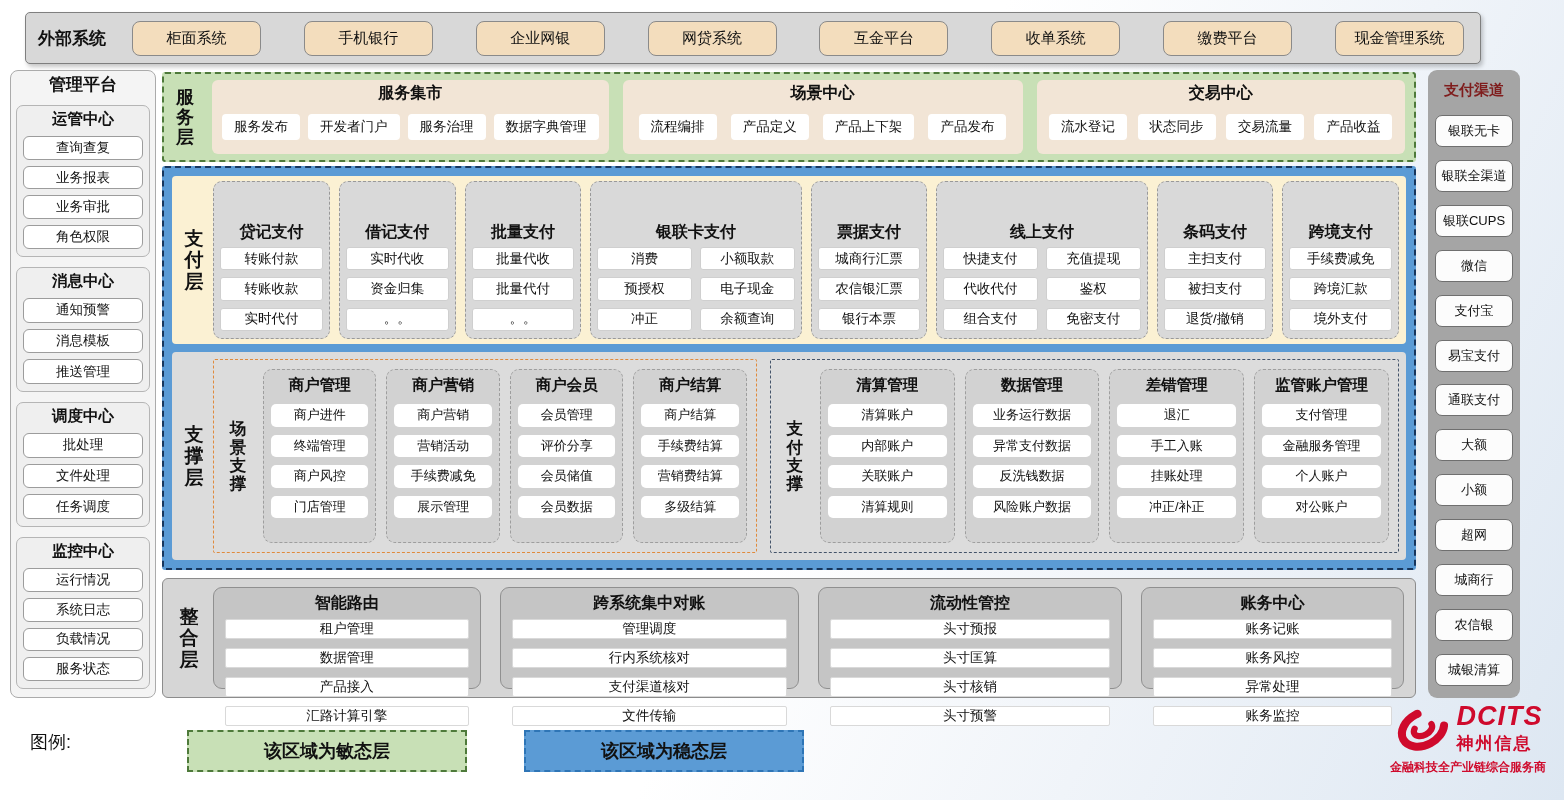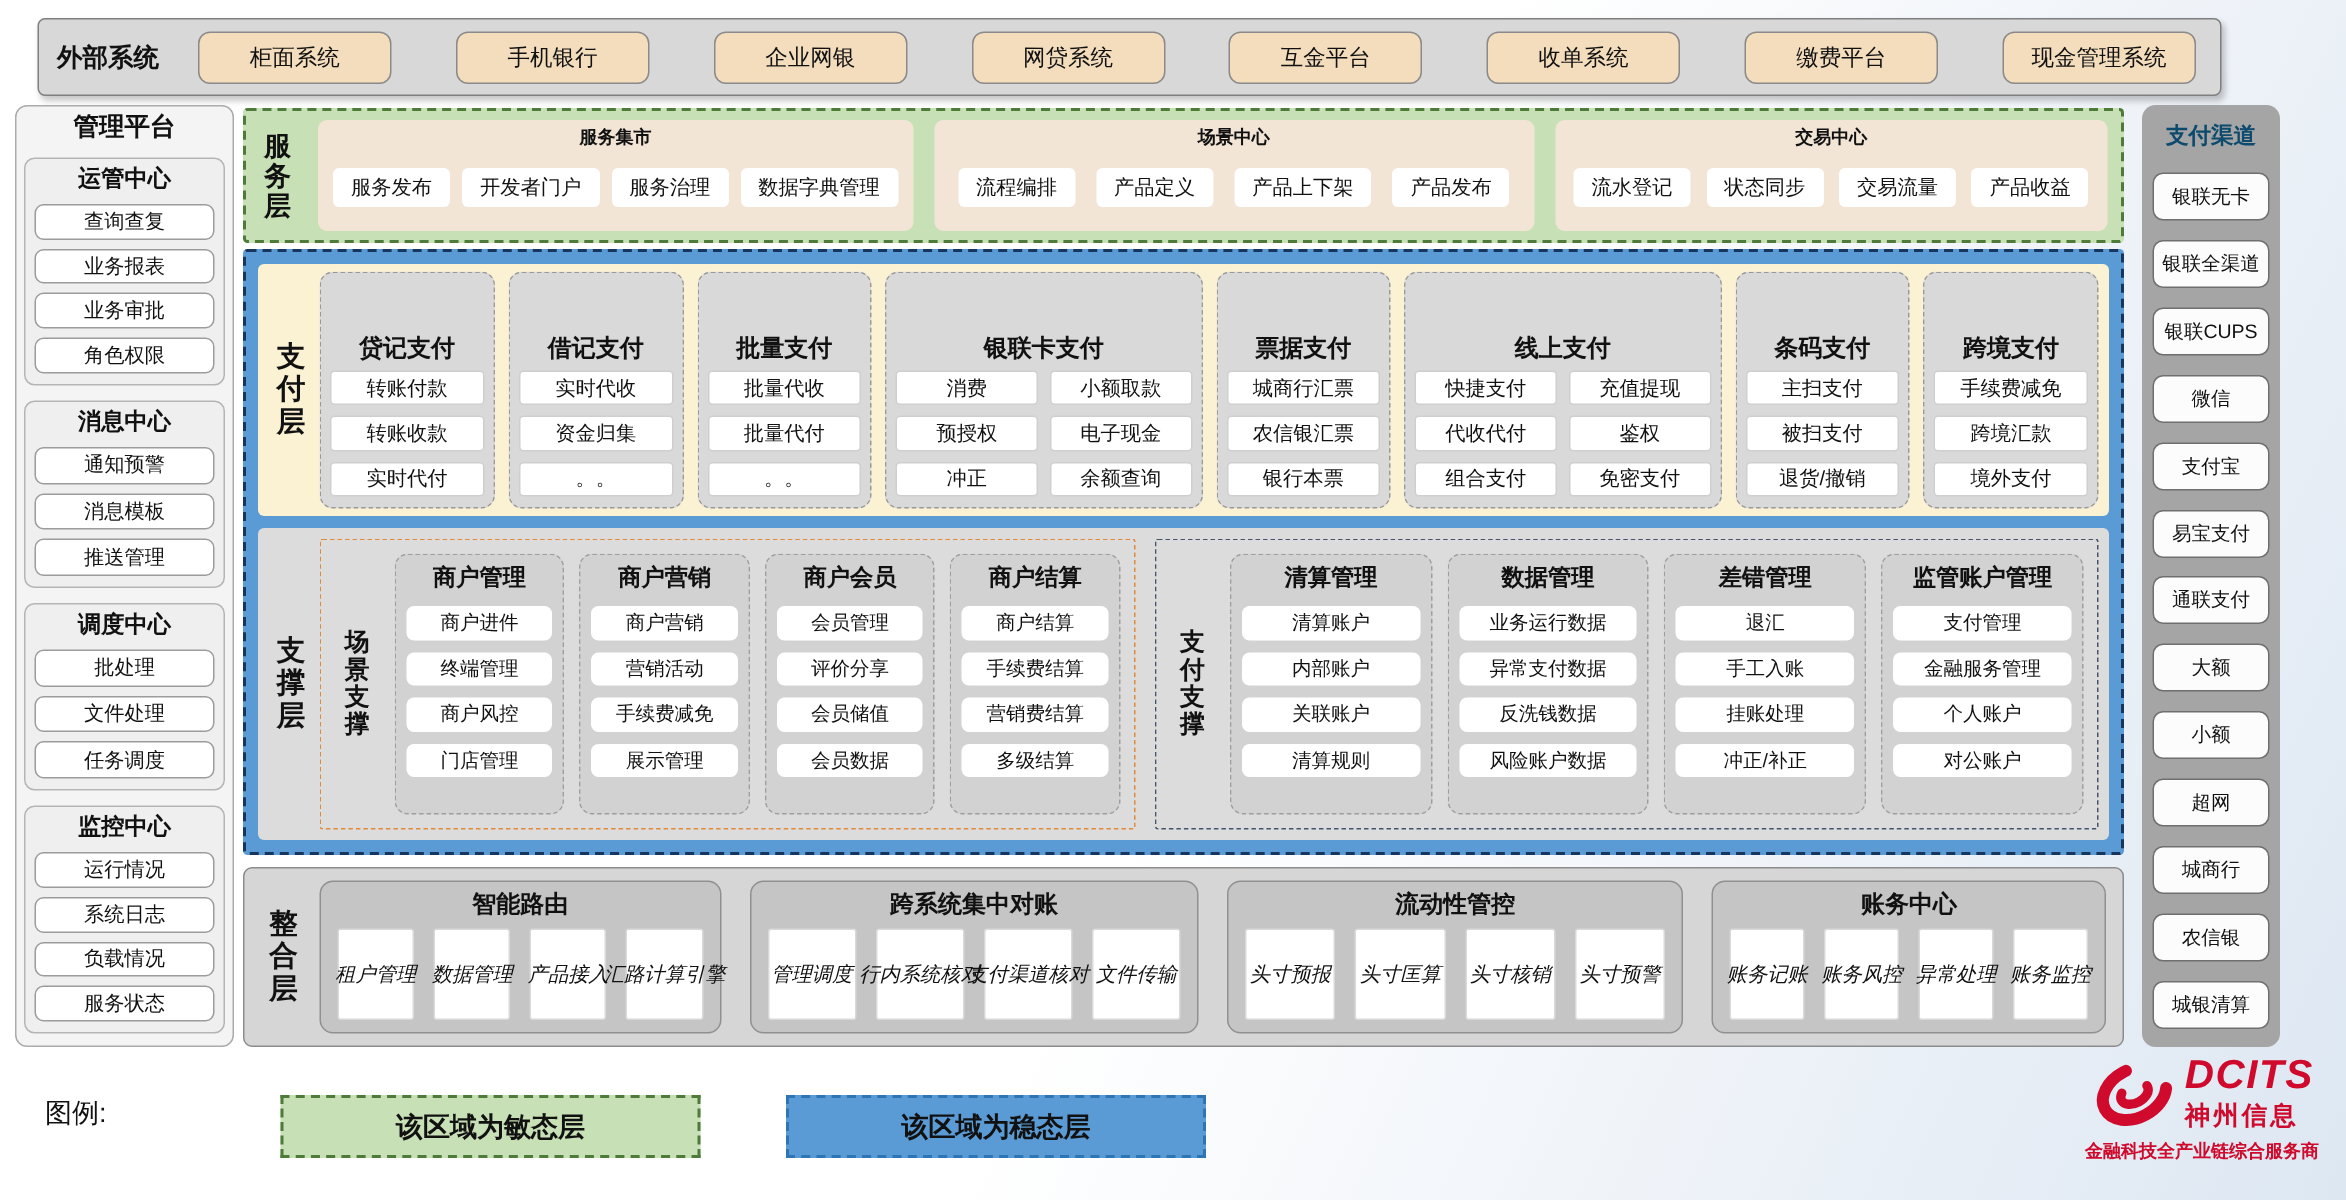--- a/index.html
+++ b/index.html
@@ -31,21 +31,21 @@
   .mgmt-btn{flex:1;min-height:20px;max-height:27px;background:#fff;border:1px solid #9c9c9c;border-radius:6px;
     display:flex;align-items:center;justify-content:center;font-size:13.5px;white-space:nowrap;}
 
   
   .svc{position:absolute;left:162px;top:72px;width:1254px;height:90px;background:#c8e0b6;
     border:2px dashed #4e7a3a;border-radius:3px;display:flex;align-items:stretch;
     box-sizing:border-box;padding:6px 9px 6px 5px;gap:11px;}
   .svc .layer-label{width:32px;font-size:18px;}
   .svc-group{background:#f2e5d6;border-radius:6px;display:flex;flex-direction:column;
     padding:3px 10px 7px;gap:3px;}
-  .svc-title{font-weight:bold;font-size:12px;text-align:center;font-family:Liberation Mono, monospace;}
+  .svc-title{font-weight:bold;font-size:16px;text-align:center;font-family:Liberation Mono, monospace;}
   .svc-items{flex:1;display:flex;justify-content:space-evenly;align-items:center;gap:8px;}
   .svc-item{background:#fff;border-radius:4px;padding:0 12px;height:26px;display:flex;
     align-items:center;font-size:13.5px;white-space:nowrap;}
 
   
   .stable{position:absolute;left:162px;top:166px;width:1254px;height:404px;background:#5b9bd5;
     border:2.5px dashed #17365d;border-radius:3px;box-sizing:border-box;padding:8px;
     display:flex;flex-direction:column;gap:8px;}
 
   
@@ -80,29 +80,29 @@
 
   
   .integ{position:absolute;left:162px;top:578px;width:1254px;height:120px;background:#d6d6d6;
     border:1px solid #8c8c8c;border-radius:6px;display:flex;box-sizing:border-box;
     padding:8px 11px;gap:9px;}
   .integ .layer-label{width:30px;font-size:19px;}
   .integ-row{flex:1;display:flex;gap:19px;}
   .integ-group{background:#c5c5c5;border:1px solid #909090;border-radius:9px;display:flex;
     flex-direction:column;padding:3px 11px 8px;box-sizing:border-box;min-width:0;}
   .integ-title{font-weight:bold;font-size:16px;text-align:center;padding:2px 0 5px;white-space:nowrap;}
-  .integ-grid{flex:1;display:grid;grid-template-columns:1fr 1fr 1fr 1fr;gap:9px 13px;font-style:italic;}
+  .integ-grid{flex:1;display:grid;grid-template-columns:1fr;gap:9px 13px;}
   .integ-item{background:#fff;border:1px solid #d9d9d9;border-radius:2px;display:flex;align-items:center;
     justify-content:center;font-size:13.5px;white-space:nowrap;min-width:0;}
 
   
   .chan{position:absolute;left:1428px;top:70px;width:92px;height:628px;background:#a5a5a5;
     border-radius:9px;display:flex;flex-direction:column;justify-content:space-between;
     padding:8px 7px 12px;box-sizing:border-box;}
-  .chan-title{color:#0c4a6e;font-weight:bold;font-size:15px;text-align:center;padding:3px 0 2px;white-space:nowrap;}
+  .chan-title{color:#7f1d1d;font-weight:bold;font-size:15px;text-align:center;padding:3px 0 2px;white-space:nowrap;}
   .chan-btn{height:30px;background:#fcfcfc;border:1px solid #6f6f6f;border-radius:7px;display:flex;
     align-items:center;justify-content:center;font-size:13px;white-space:nowrap;}
 
   
   .legend{position:absolute;left:30px;top:730px;display:flex;align-items:flex-start;}
   .legend-label{font-size:18px;margin-right:72px;}
   .legend-row{display:flex;gap:13px;}
   .legend-box{width:280px;height:42px;display:flex;align-items:center;justify-content:center;
     font-weight:bold;font-size:18px;box-sizing:border-box;margin-left:44px;}
   .legend-green{background:#c8e0b6;border:2px dashed #4e7a3a;}

